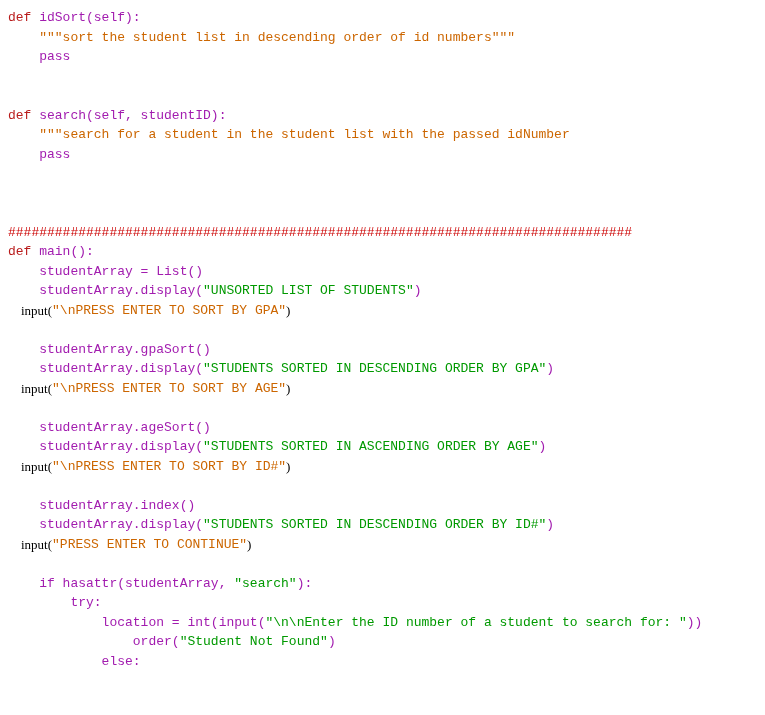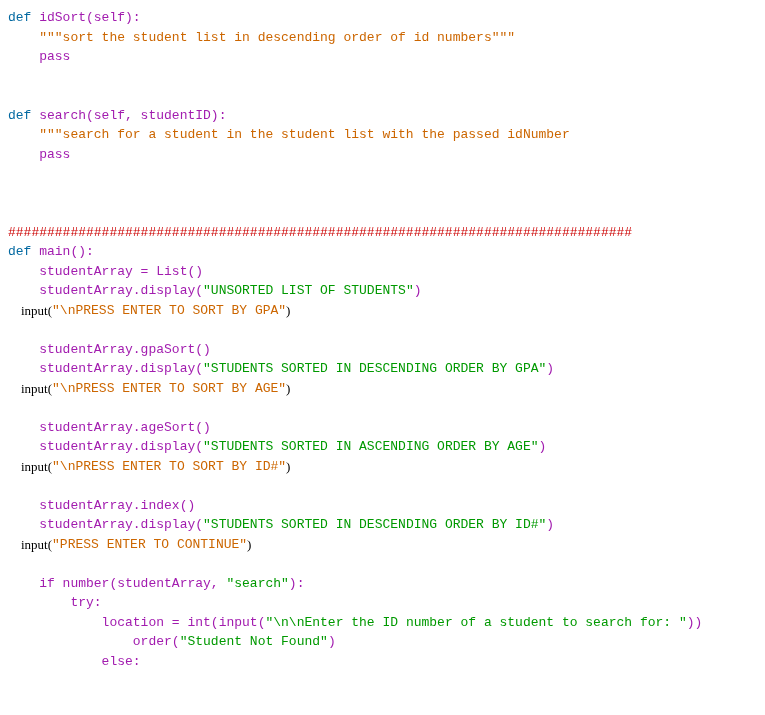--- a/index.html
+++ b/index.html
@@ -24,21 +24,21 @@
       padding: 0 8px;
       min-height: 19px;
     }
     .separator-line {
       color: #cc0000;
       padding: 0 8px;
       white-space: pre;
       min-height: 19px;
       line-height: 1.5;
     }
-    .kw-def { color: #0369a1; }
+    .kw-def { color: #b91c1c; }
     .str-orange { color: #cc6600; }
     .str-green { color: #009900; }
     .txt-black { color: #a21caf; }
     .txt-red { color: #000000; font-family: Liberation Serif, serif; }
     .docstring { color: #cc6600; }
     .blank-line { min-height: 19px; display: block; }
   </style>
 </head>
 <body>
 
@@ -66,19 +66,19 @@
       <div class="code-line"><span class="txt-red">    input(</span><span class="str-orange">"\nPRESS ENTER TO SORT BY AGE"</span><span class="txt-red">)</span></div>
       <div class="blank-line">&nbsp;</div>
       <div class="code-line"><span class="txt-black">    studentArray.ageSort()</span></div>
       <div class="code-line"><span class="txt-black">    studentArray.display(</span><span class="str-green">"STUDENTS SORTED IN ASCENDING ORDER BY AGE"</span><span class="txt-black">)</span></div>
       <div class="code-line"><span class="txt-red">    input(</span><span class="str-orange">"\nPRESS ENTER TO SORT BY ID#"</span><span class="txt-red">)</span></div>
       <div class="blank-line">&nbsp;</div>
       <div class="code-line"><span class="txt-black">    studentArray.index()</span></div>
       <div class="code-line"><span class="txt-black">    studentArray.display(</span><span class="str-green">"STUDENTS SORTED IN DESCENDING ORDER BY ID#"</span><span class="txt-black">)</span></div>
       <div class="code-line"><span class="txt-red">    input(</span><span class="str-orange">"PRESS ENTER TO CONTINUE"</span><span class="txt-red">)</span></div>
       <div class="blank-line">&nbsp;</div>
-      <div class="code-line"><span class="txt-black">    if number(studentArray, </span><span class="str-green">"search"</span><span class="txt-black">):</span></div>
+      <div class="code-line"><span class="txt-black">    if hasattr(studentArray, </span><span class="str-green">"search"</span><span class="txt-black">):</span></div>
       <div class="code-line"><span class="txt-black">        try:</span></div>
       <div class="code-line"><span class="txt-black">            location = int(input(</span><span class="str-green">"\n\nEnter the ID number of a student to search for: "</span><span class="txt-black">))</span></div>
       <div class="code-line"><span class="txt-black">                order(</span><span class="str-green">"Student Not Found"</span><span class="txt-black">)</span></div>
       <div class="code-line"><span class="txt-black">            else:</span></div>
     </div>
 </div>
 
 </body></html>

